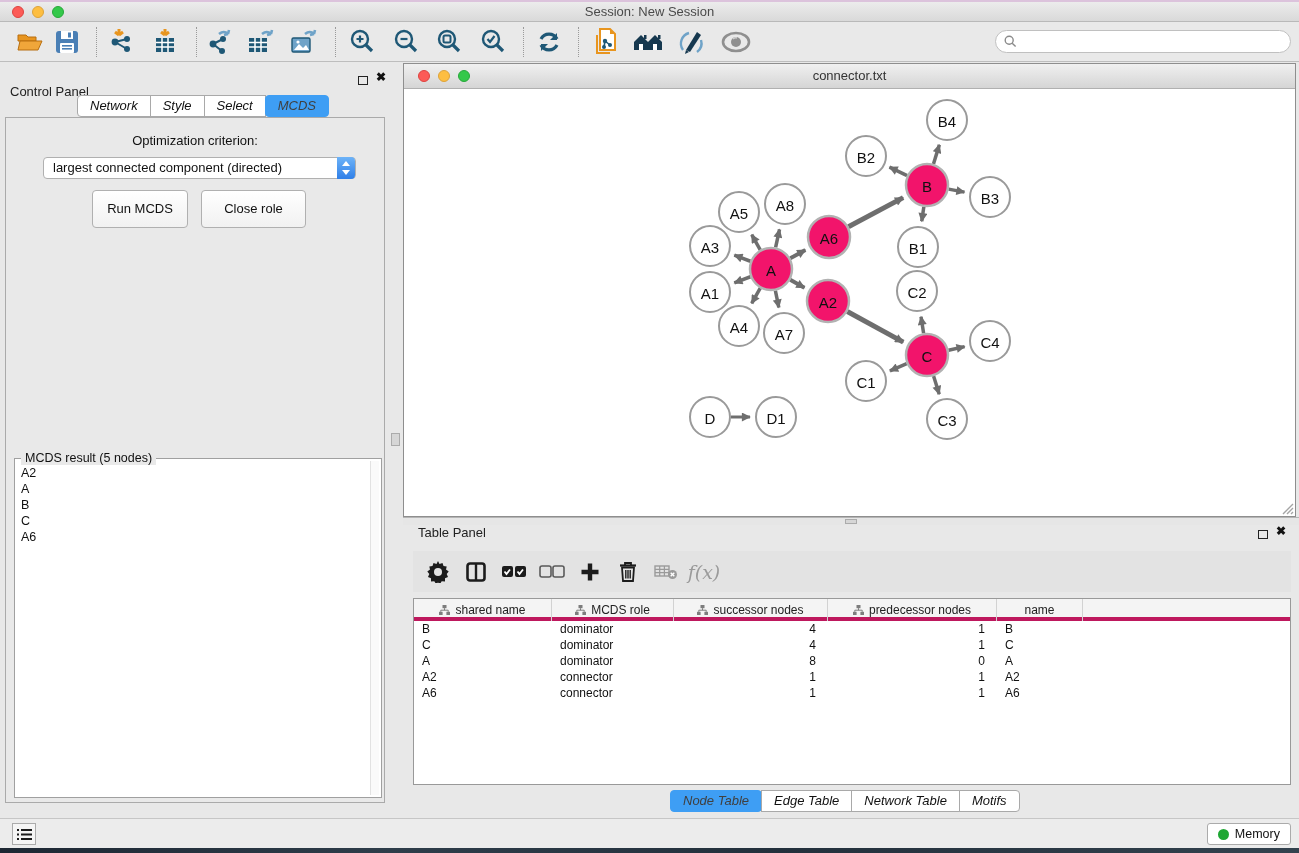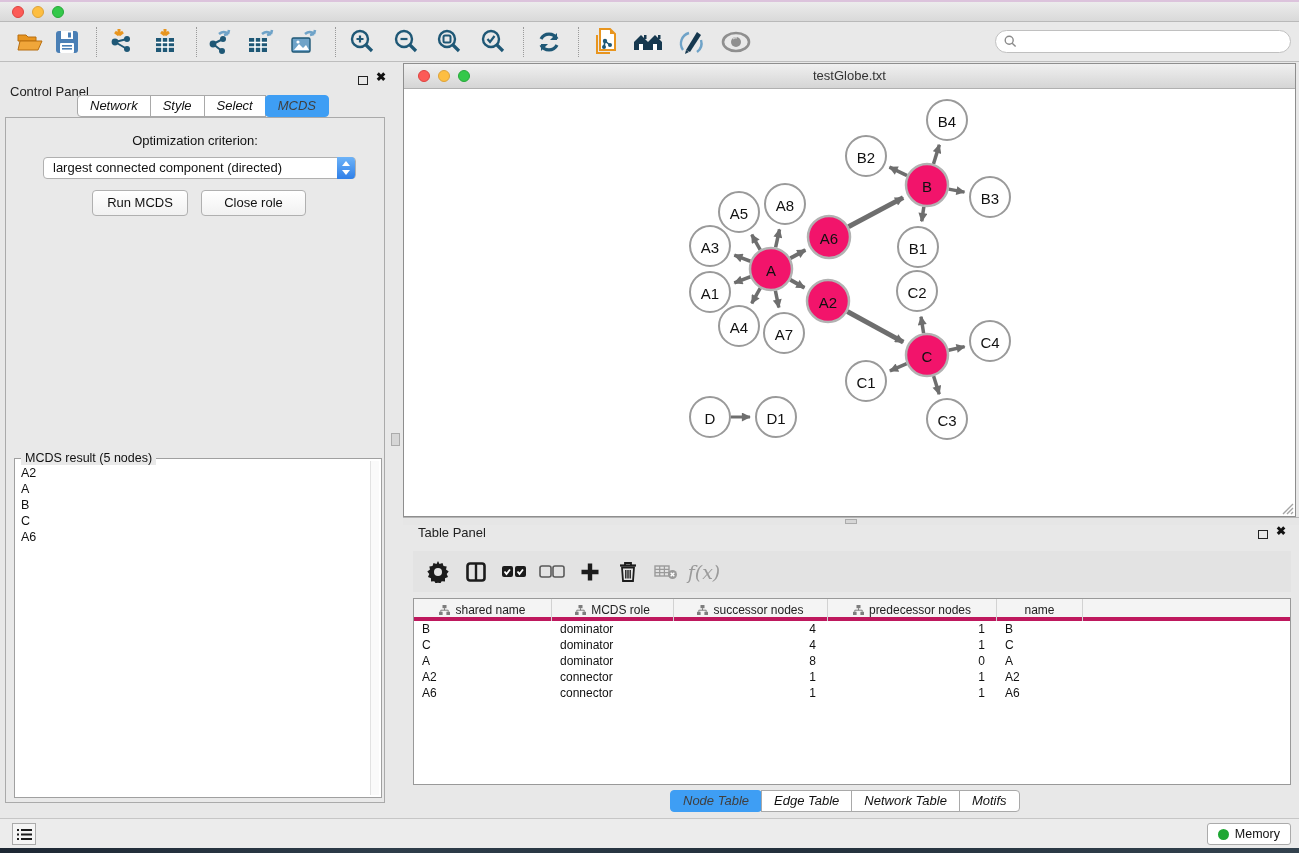--- a/index.html
+++ b/index.html
@@ -40,21 +40,21 @@
   .tab.active { background:#3e9ef4; border-color:#3e9ef4; color:#404040; border-radius:4px; }
   #opt-label { left:0; top:133px; width:390px; text-align:center; font-size:13px; color:#111; }
   #criterion { left:43px; top:157px; width:313px; height:22px; background:#fff;
     border:1px solid #b0b0b0; border-radius:4px; font-size:13px; line-height:20px;
     padding-left:9px; color:#111; }
   #criterion .stepper { position:absolute; right:0; top:-1px; width:18px; height:22px;
     background:linear-gradient(#6db3f8,#2f7fe8); border-radius:0 4px 4px 0; }
   .chev { position:absolute; left:5px; width:0; height:0; border-left:4px solid transparent; border-right:4px solid transparent; }
   .chev.up { top:4px; border-bottom:5px solid #fff; }
   .chev.dn { bottom:4px; border-top:5px solid #fff; }
-  .pbtn { position:absolute; top:190px; height:26px; background:linear-gradient(#ffffff,#f1f1f1);
+  .pbtn { position:absolute; top:190px; height:38px; background:linear-gradient(#ffffff,#f1f1f1);
     border:1px solid #b0b0b0; border-radius:4px; font-size:13px; color:#111; text-align:center; line-height:20px; }
   #result-box { left:14px; top:458px; width:368px; height:340px; border:1px solid #a0a0a0; background:#fff; }
   #result-legend { position:absolute; left:6px; top:-8px; background:#e9e9e9; padding:0 4px; font-size:12.5px; color:#111; }
   #result-list { position:absolute; left:6px; top:6px; font-size:12.5px; color:#111; line-height:16px; }
   #result-scroll { position:absolute; right:2px; top:2px; bottom:2px; width:9px; background:#fafafa; border-left:1px solid #e2e2e2; }
 
   
   .vsplit-handle { left:391px; top:433px; width:9px; height:13px; background:#d6d6d6; border:1px solid #ababab; }
   #hdivider { left:403px; top:517px; width:896px; height:8px; background:#e6e6e6; border-top:1px solid #b5b5b5; }
   .hsplit-handle { left:845px; top:519px; width:12px; height:5px; background:#d6d6d6; border:1px solid #ababab; }
@@ -91,20 +91,21 @@
   #desktop-strip { left:0; top:848px; width:1299px; height:5px;
     background:linear-gradient(90deg,#1d2733,#2e3d4a 30%,#23303c 60%,#33424e); }
 </style>
 </head>
 <body>
 
 <div id="titlebar" class="abs">
   <span class="tl red" style="left:12px"></span>
   <span class="tl yel" style="left:32px"></span>
   <span class="tl grn" style="left:52px"></span>
+  <div class="title">Session: New Session</div>
 </div>
 
 <div id="toolbar" class="abs">
   <div class="tbtn" style="left:13px">
     <svg width="28" height="24" viewBox="0 0 28 24">
       <path d="M2 5 h8 l2 2 h8 v4 H2 z" fill="#e8951f" stroke="#b86f10" stroke-width="1"></path>
       <path d="M4 11 h22 l-4 9 H2 z" fill="#f0a63a" stroke="#b86f10" stroke-width="1"></path>
     </svg>
   </div>
   <div class="tbtn" style="left:50px">
@@ -288,21 +289,21 @@
 
 <div class="abs vsplit-handle"></div>
 <div id="hdivider" class="abs"></div>
 <div class="abs hsplit-handle"></div>
 
 <div id="netwin" class="abs">
   <div id="netwin-titlebar">
     <span class="tl red" style="left:14px; top:6px;"></span>
     <span class="tl yel" style="left:34px; top:6px;"></span>
     <span class="tl grn" style="left:54px; top:6px;"></span>
-    <div class="title">testGlobe.txt</div>
+    <div class="title">connector.txt</div>
   </div>
   <svg id="graph-svg" width="891" height="427">
     <defs>
       <marker id="arr" viewBox="0 0 10 10" refX="9" refY="5" markerWidth="11" markerHeight="9" orient="auto" markerUnits="userSpaceOnUse">
         <path d="M0 0 L10 5 L0 10 z" fill="#6e6e6e"></path>
       </marker>
     </defs>
     <g id="edges-layer">
         <line x1="356.230235352432" y1="160.8163567215194" x2="347.7279036743986" y2="145.6715784200225" stroke="#6e6e6e" stroke-width="3.5" marker-end="url(#arr)"></line>
         <line x1="371.63223367079195" y1="158.49320081418014" x2="375.5255420254277" y2="140.41712631051436" stroke="#6e6e6e" stroke-width="3.5" marker-end="url(#arr)"></line>

